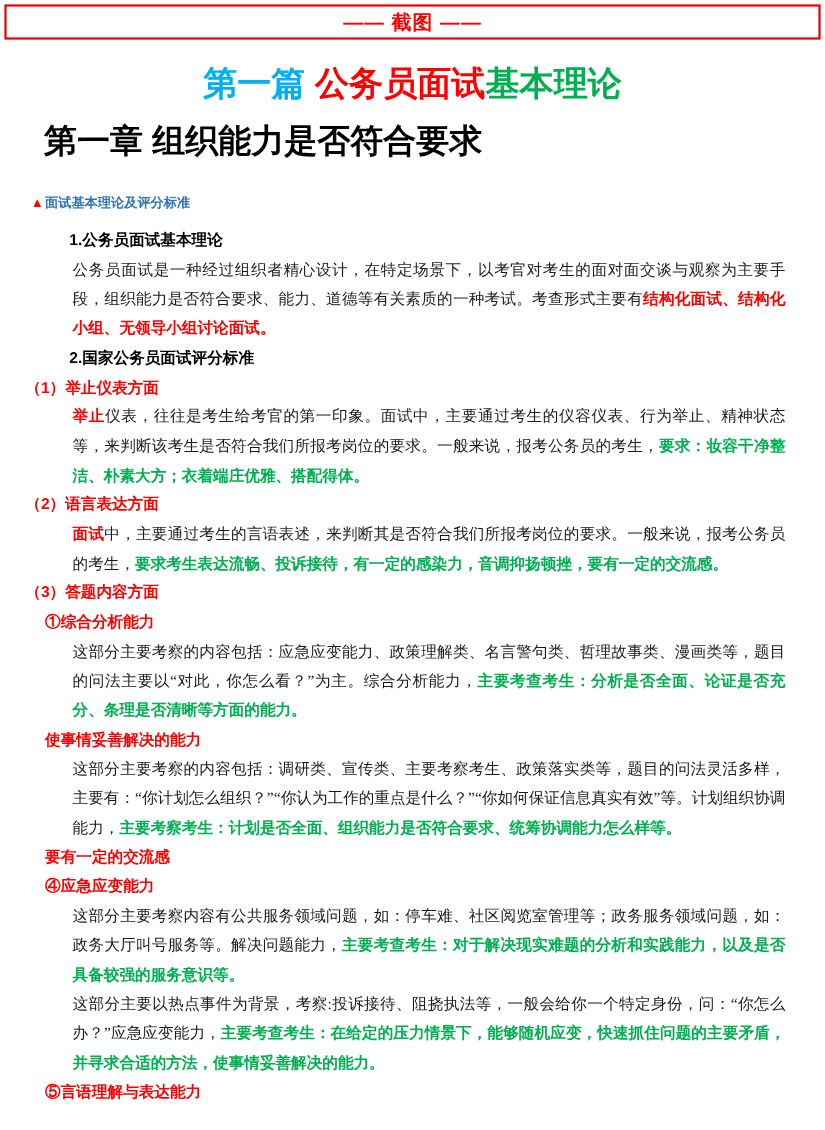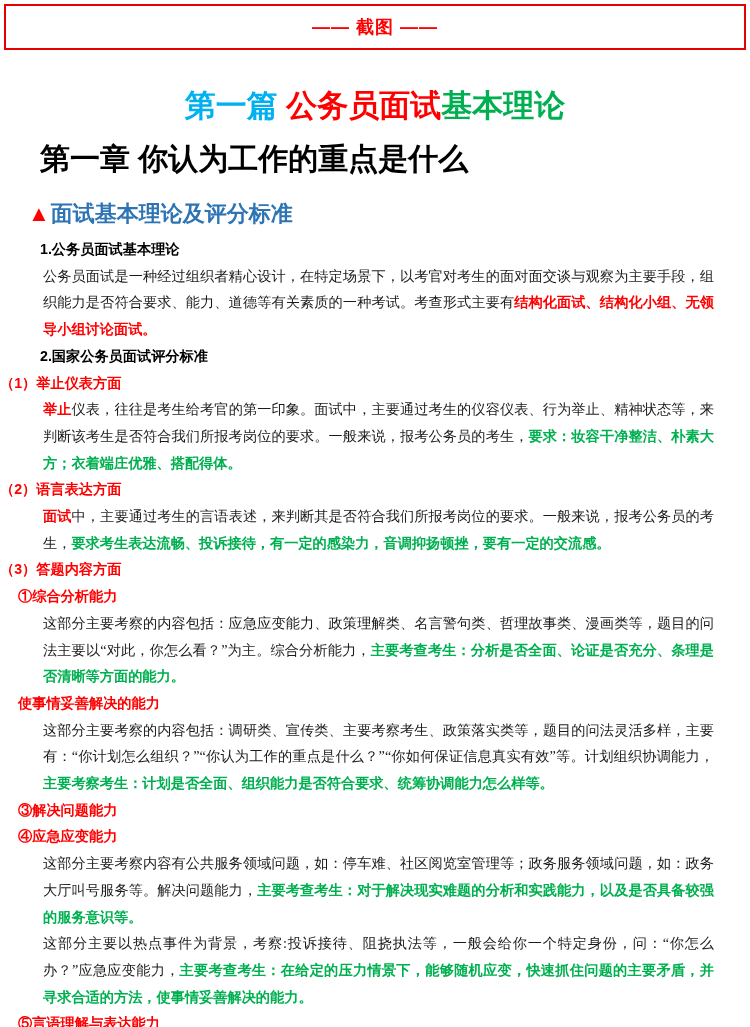--- a/index.html
+++ b/index.html
@@ -6,58 +6,58 @@
   html, body { background: #ffffff; }
   body {
     width: 750px; height: 1027px; overflow: hidden;
     font-family: "Liberation Serif", serif;
     color: #111;
   }
   .page { width: 750px; height: 1027px; position: relative; background: #fff; }
 
   .banner {
     margin: 4px 4px 0 4px;
-    height: 46px;
+    height: 32px;
     border: 2px solid var(--banner-red, #e60000);
     display: flex; align-items: center; justify-content: center;
   }
   .banner-text {
     color: var(--red, #ff0000);
     font-family: "Liberation Sans", sans-serif;
     font-weight: bold; font-size: 18px; letter-spacing: 1px;
   }
 
   .part-title {
-    margin-top: 38px;
+    margin-top: 22px;
     text-align: center;
     font-family: "Liberation Sans", sans-serif;
     font-weight: bold; font-size: 31px; line-height: 36px;
     white-space: pre-wrap;
   }
   .c-cyan  { color: var(--title-cyan, #00b0f0); }
   .c-red   { color: var(--red, #ff0000); }
   .c-green { color: var(--green, #00b050); }
 
   .chapter-title {
     margin: 16px 0 0 40px;
     font-family: "Liberation Sans", sans-serif;
     font-weight: bold; font-size: 30px; line-height: 38px;
     color: #000;
     white-space: pre-wrap;
   }
 
   .section-heading {
     margin: 24px 0 10px 28px;
     font-family: "Liberation Sans", sans-serif;
-    font-weight: bold; font-size: 22px; line-height: 24px;
+    font-weight: bold; font-size: 12px; line-height: 24px;
     color: var(--heading-blue, #2e74b5);
   }
   .tri { color: var(--red, #ff0000); margin-right: 1px; }
 
-  .doc-body { margin-top: 2px; }
+  .doc-body { margin-top: 2px; padding-left: 23px; }
   .block {
     font-size: 14.2px;
     line-height: 26.7px;
   }
   .heading_black {
     margin-left: 40px; margin-right: 38px;
     font-family: "Liberation Sans", sans-serif;
     font-weight: bold; color: #000;
   }
   .heading_red_paren {
@@ -89,39 +89,39 @@
 <body>
 
 <div class="page">
 
   <div class="banner">
     <span class="banner-text">—— 截图 ——</span>
   </div>
 
   <h1 class="part-title"><span class="c-cyan">第一篇 </span><span class="c-red">公务员面试</span><span class="c-green">基本理论</span></h1>
 
-  <h2 class="chapter-title">第一章 你认为工作的重点是什么</h2>
+  <h2 class="chapter-title">第一章 组织能力是否符合要求</h2>
 
   <div class="section-heading">
     <span class="tri">▲</span><span>面试基本理论及评分标准</span>
   </div>
 
   <div class="doc-body">
       <div class="block heading_black">1.公务员面试基本理论</div>
       <div class="block paragraph"><span class="run-n">公务员面试是一种经过组织者精心设计，在特定场景下，以考官对考生的面对面交谈与观察为主要手段，组织能力是否符合要求、能力、道德等有关素质的一种考试。考查形式主要有</span><span class="run-red">结构化面试、结构化小组、无领导小组讨论面试。</span></div>
       <div class="block heading_black">2.国家公务员面试评分标准</div>
       <div class="block heading_red_paren">（1）举止仪表方面</div>
       <div class="block paragraph"><span class="run-red">举止</span><span class="run-n">仪表，往往是考生给考官的第一印象。面试中，主要通过考生的仪容仪表、行为举止、精神状态等，来判断该考生是否符合我们所报考岗位的要求。一般来说，报考公务员的考生，</span><span class="run-green">要求：妆容干净整洁、朴素大方；衣着端庄优雅、搭配得体。</span></div>
       <div class="block heading_red_paren">（2）语言表达方面</div>
       <div class="block paragraph"><span class="run-red">面试</span><span class="run-n">中，主要通过考生的言语表述，来判断其是否符合我们所报考岗位的要求。一般来说，报考公务员的考生，</span><span class="run-green">要求考生表达流畅、投诉接待，有一定的感染力，音调抑扬顿挫，要有一定的交流感。</span></div>
       <div class="block heading_red_paren">（3）答题内容方面</div>
       <div class="block heading_red_circle">①综合分析能力</div>
       <div class="block paragraph"><span class="run-n">这部分主要考察的内容包括：应急应变能力、政策理解类、名言警句类、哲理故事类、漫画类等，题目的问法主要以“对此，你怎么看？”为主。综合分析能力，</span><span class="run-green">主要考查考生：分析是否全面、论证是否充分、条理是否清晰等方面的能力。</span></div>
       <div class="block heading_red_circle">使事情妥善解决的能力</div>
       <div class="block paragraph"><span class="run-n">这部分主要考察的内容包括：调研类、宣传类、主要考察考生、政策落实类等，题目的问法灵活多样，主要有：“你计划怎么组织？”“你认为工作的重点是什么？”“你如何保证信息真实有效”等。计划组织协调能力，</span><span class="run-green">主要考察考生：计划是否全面、组织能力是否符合要求、统筹协调能力怎么样等。</span></div>
-      <div class="block heading_red_circle">③解决问题能力</div>
+      <div class="block heading_red_circle">要有一定的交流感</div>
       <div class="block heading_red_circle">④应急应变能力</div>
       <div class="block paragraph"><span class="run-n">这部分主要考察内容有公共服务领域问题，如：停车难、社区阅览室管理等；政务服务领域问题，如：政务大厅叫号服务等。解决问题能力，</span><span class="run-green">主要考查考生：对于解决现实难题的分析和实践能力，以及是否具备较强的服务意识等。</span></div>
       <div class="block paragraph"><span class="run-n">这部分主要以热点事件为背景，考察:投诉接待、阻挠执法等，一般会给你一个特定身份，问：“你怎么办？”应急应变能力，</span><span class="run-green">主要考查考生：在给定的压力情景下，能够随机应变，快速抓住问题的主要矛盾，并寻求合适的方法，使事情妥善解决的能力。</span></div>
       <div class="block heading_red_circle">⑤言语理解与表达能力</div>
     </div>
 
 </div>
 
 </body></html>

